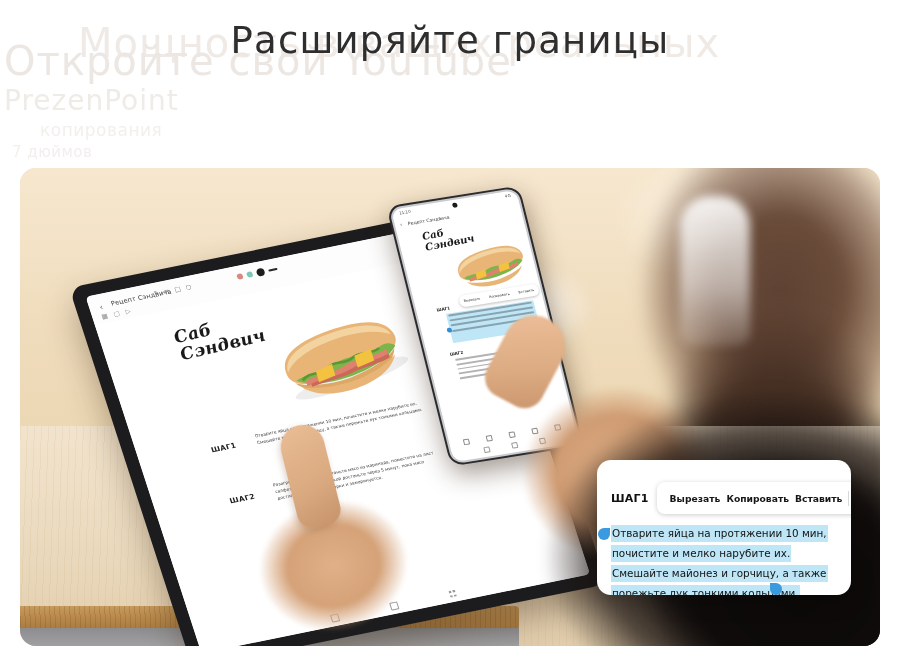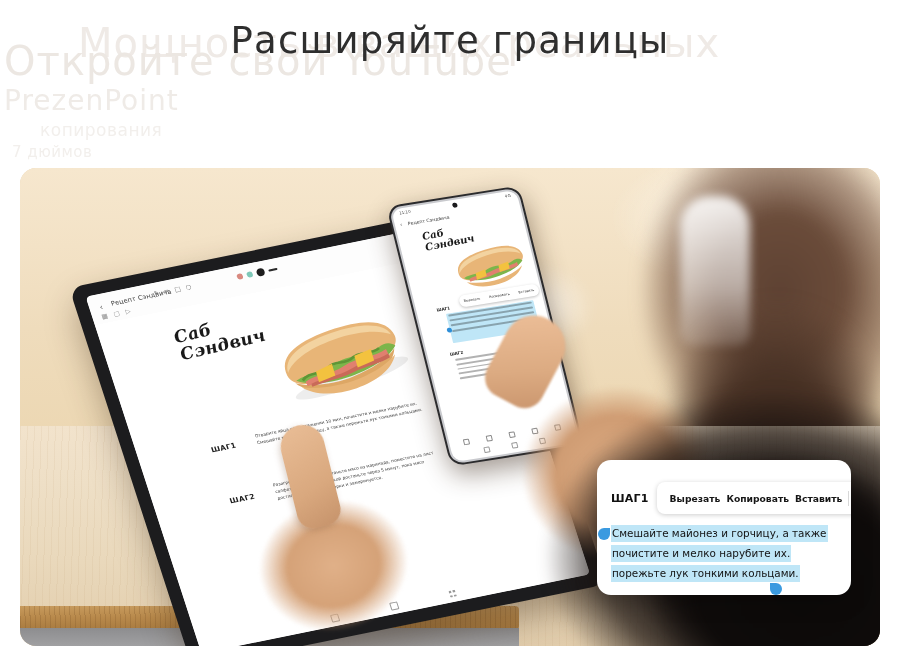--- a/index.html
+++ b/index.html
@@ -490,21 +490,22 @@
       <div class="callout-step">ШАГ1</div>
       <div class="callout-toolbar">
         <span class="tb-btn">Вырезать</span>
         <span class="tb-btn">Копировать</span>
         <span class="tb-btn">Вставить</span>
         <span class="tb-sep"></span>
 
       </div>
     </div>
     <div class="callout-body">
+      <div><span class="callout-line">Отварите яйца на протяжении 10 мин,</span></div>
+      <div><span class="callout-line">почистите и мелко нарубите их.</span></div>
       <div><span class="callout-line">Смешайте майонез и горчицу, а также</span></div>
-      <div><span class="callout-line">почистите и мелко нарубите их.</span></div>
       <div><span class="callout-line">порежьте лук тонкими кольцами.</span></div>
     </div>
   </div>
   <div class="cal-handle cal-handle-start"></div>
   <div class="cal-handle cal-handle-end"></div>
 
 </div>
 
 </body></html>

